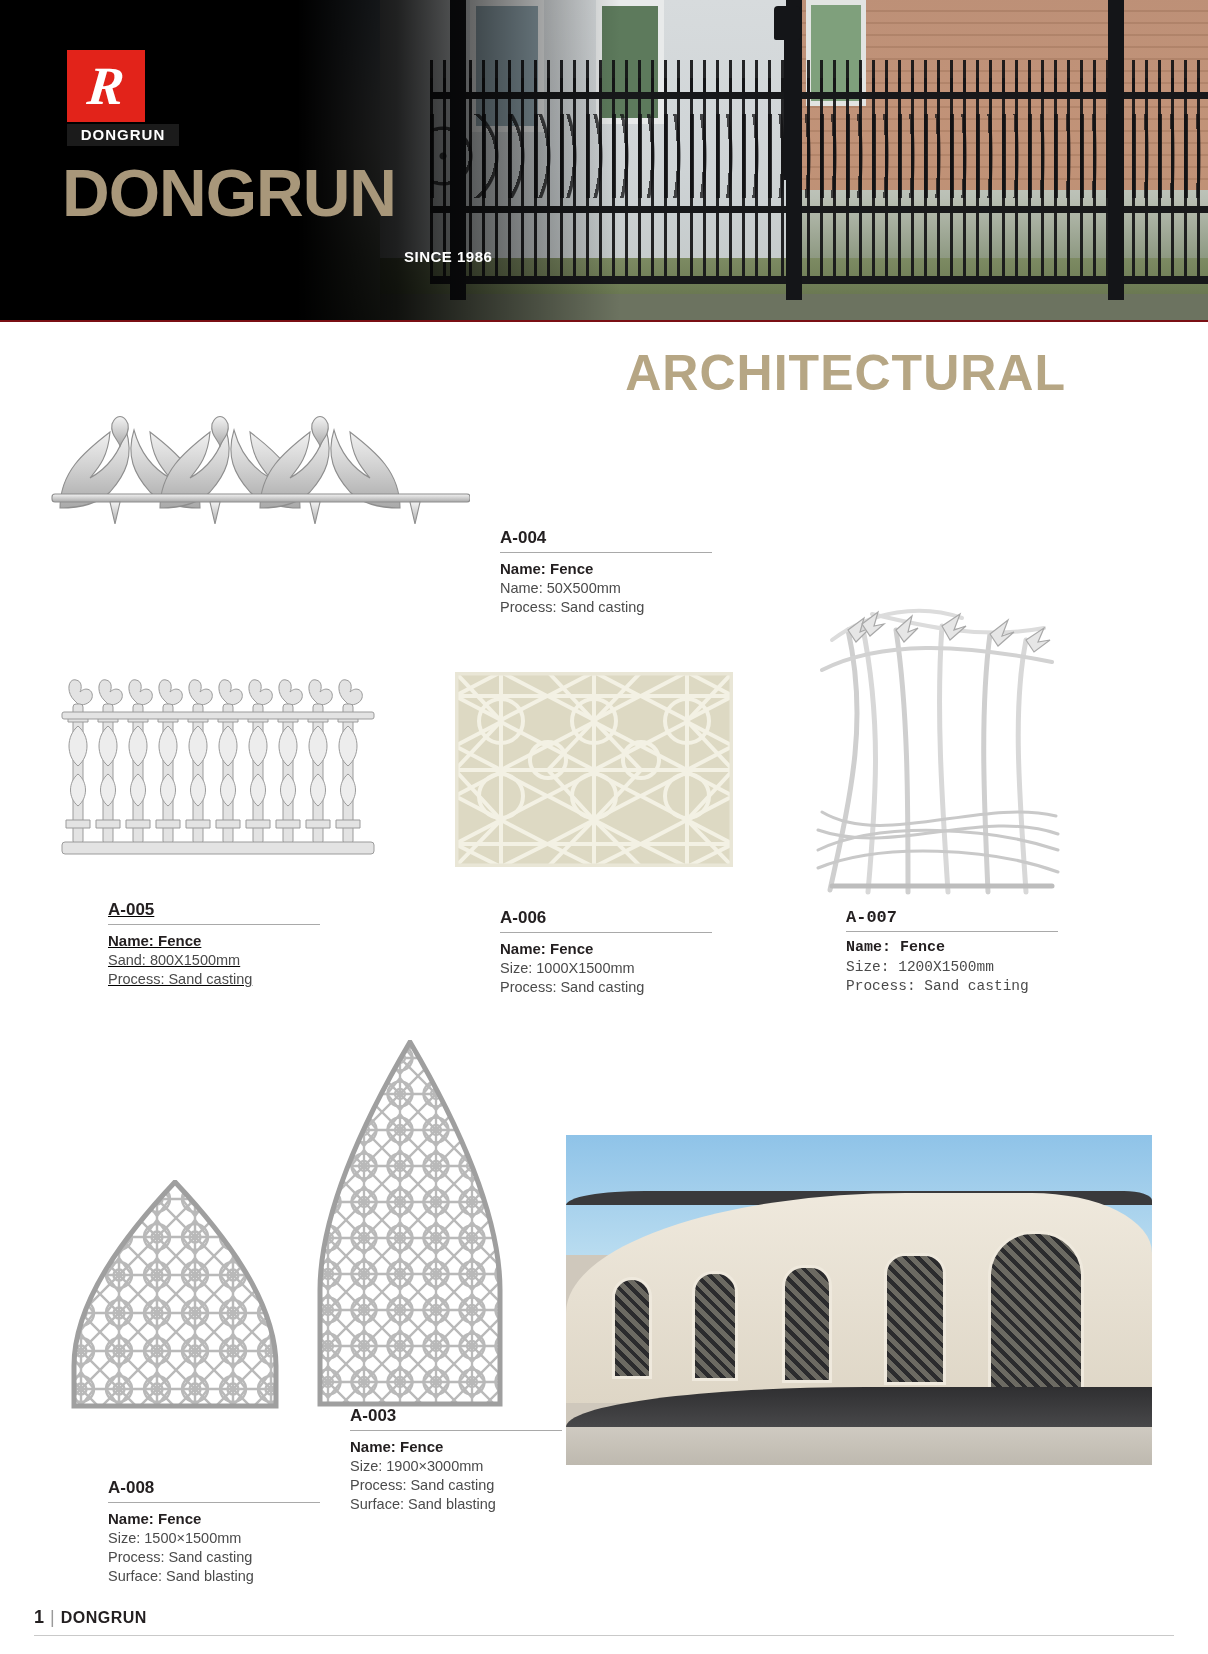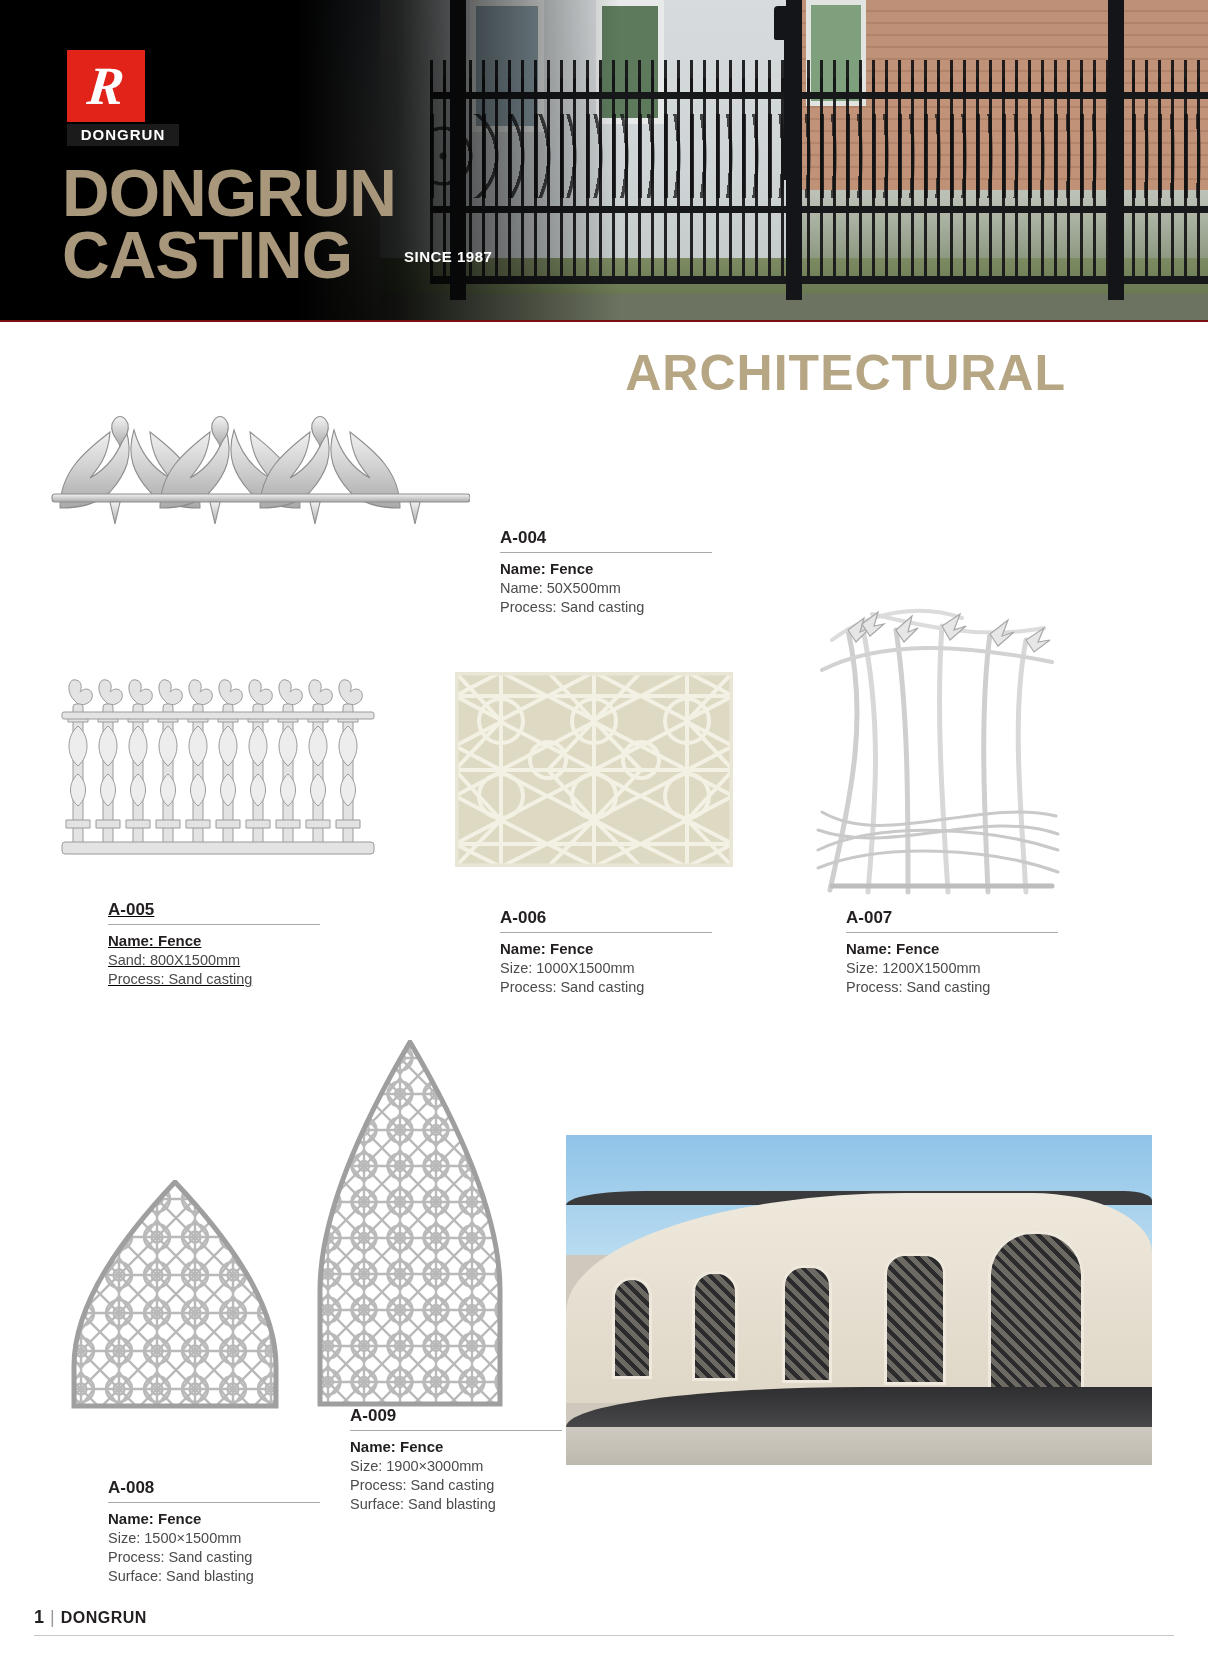--- a/index.html
+++ b/index.html
@@ -267,22 +267,21 @@
   </div>
 
   <div class="banner-dark"></div>
 
   <div class="logo-mark">
     <span class="rglyph">R</span>
   </div>
   <div class="logo-word">DONGRUN</div>
 
   <div class="brand-line1">DONGRUN</div>
-  <div class="brand-line2">CASTING</div>
-  <div class="since">SINCE 1987</div>
+  <div class="since">SINCE 1986</div>
 </div>
 
 <div class="page-title">ARCHITECTURAL</div>
 
 <div class="prod" style="left:50px; top:412px; width:420px; height:120px;">
   <svg width="420" height="120" viewBox="0 0 420 120" aria-hidden="true">
     <defs>
       <linearGradient id="gmet" x1="0" y1="0" x2="0" y2="1">
         <stop offset="0%" stop-color="#f2f2f2"></stop>
         <stop offset="50%" stop-color="#cfcfcf"></stop>
@@ -418,21 +417,21 @@
       <path d="M36 30 l16 -12 l-4 14 l10 -4 l-14 14 Z"></path>
       <path d="M84 30 l16 -14 l-4 16 l10 -4 l-14 14 Z"></path>
       <path d="M130 26 l18 -12 l-6 16 l12 -4 l-16 14 Z"></path>
       <path d="M178 34 l18 -14 l-6 16 l12 -4 l-16 14 Z"></path>
       <path d="M214 40 l18 -12 l-6 14 l12 -2 l-16 12 Z"></path>
       <path d="M50 24 l16 -12 l-4 14 l10 -2 l-14 12 Z"></path>
     </g>
   </svg>
 </div>
 
-<div class="caption" style="left:846px; top:908px;">
+<div class="caption" style="left:846px; top:908px;font-family:Liberation Mono, monospace;">
   <div class="code">A-007</div>
   <div class="nm">Name: Fence</div>
   <div class="ln">Size: 1200X1500mm</div>
   <div class="ln">Process: Sand casting</div>
 </div>
 
 <div class="prod" style="left:62px; top:1180px; width:226px; height:230px;">
   <svg width="226" height="230" viewBox="0 0 226 230" aria-hidden="true">
     <defs>
       <clipPath id="arcS">
@@ -480,21 +479,21 @@
       </pattern>
     </defs>
     <g clip-path="url(#arcL)">
       <rect x="0" y="0" width="200" height="370" fill="url(#latL)"></rect>
     </g>
     <path d="M100 2 C140 70 190 170 190 250 L190 364 L10 364 L10 250 C10 170 60 70 100 2 Z" fill="none" stroke="#9f9f9f" stroke-width="5"></path>
   </svg>
 </div>
 
 <div class="caption" style="left:350px; top:1406px;">
-  <div class="code">A-009</div>
+  <div class="code">A-003</div>
   <div class="nm">Name: Fence</div>
   <div class="ln">Size: 1900×3000mm</div>
   <div class="ln">Process: Sand casting</div>
   <div class="ln">Surface: Sand blasting</div>
 </div>
 
 <div class="photo-frame">
   <div class="ph-sky"></div>
   <div class="ph-roofline"></div>
   <div class="ph-wall"></div>

